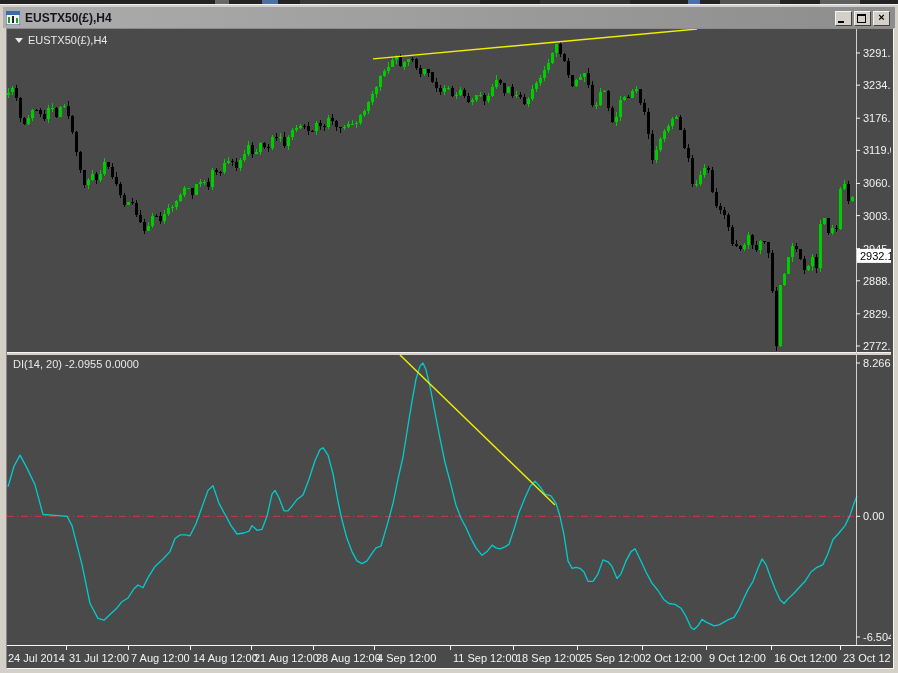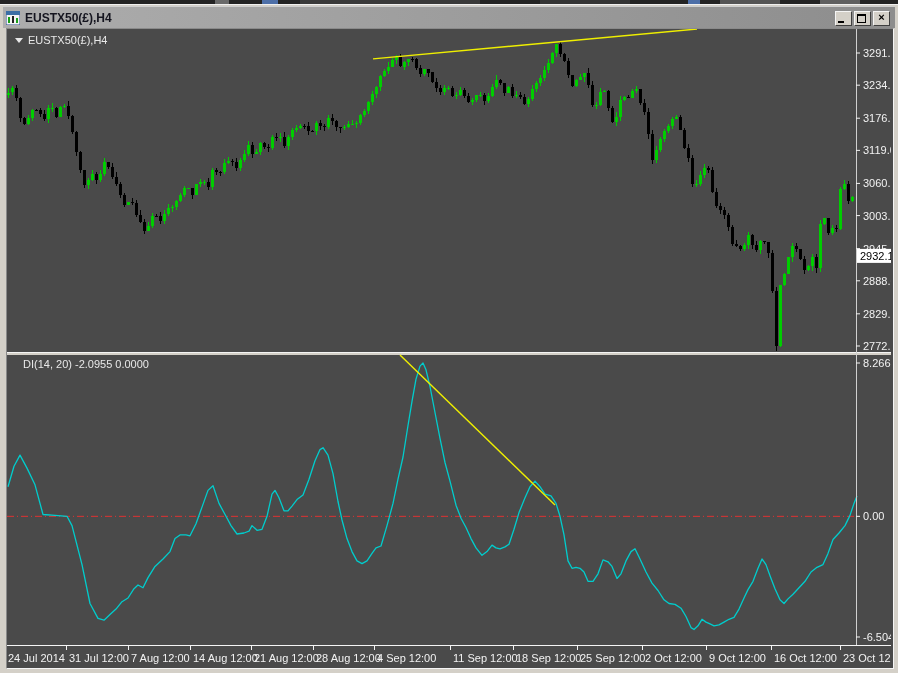--- a/index.html
+++ b/index.html
@@ -558,18 +558,18 @@
           <text x="767" y="633" fill="#f2f2f2" font-size="11">16 Oct 12:00</text>
           <line x1="833.5" x2="833.5" y1="617" y2="621" stroke="#f2f2f2"></line>
           <text x="836" y="633" fill="#f2f2f2" font-size="11">23 Oct 12:00</text>
         </g>
       </svg>
 
     <div class="pane-label" style="left:8px;top:5px;">
       <span class="tri-down"></span>
       <span>EUSTX50(£),H4</span>
     </div>
-    <div class="pane-label" style="left:16px;top:329px;">
+    <div class="pane-label" style="left:6px;top:329px;">
       <span>DI(14, 20) -2.0955 0.0000</span>
     </div>
   </div>
 
 </div>
 
 </body></html>

